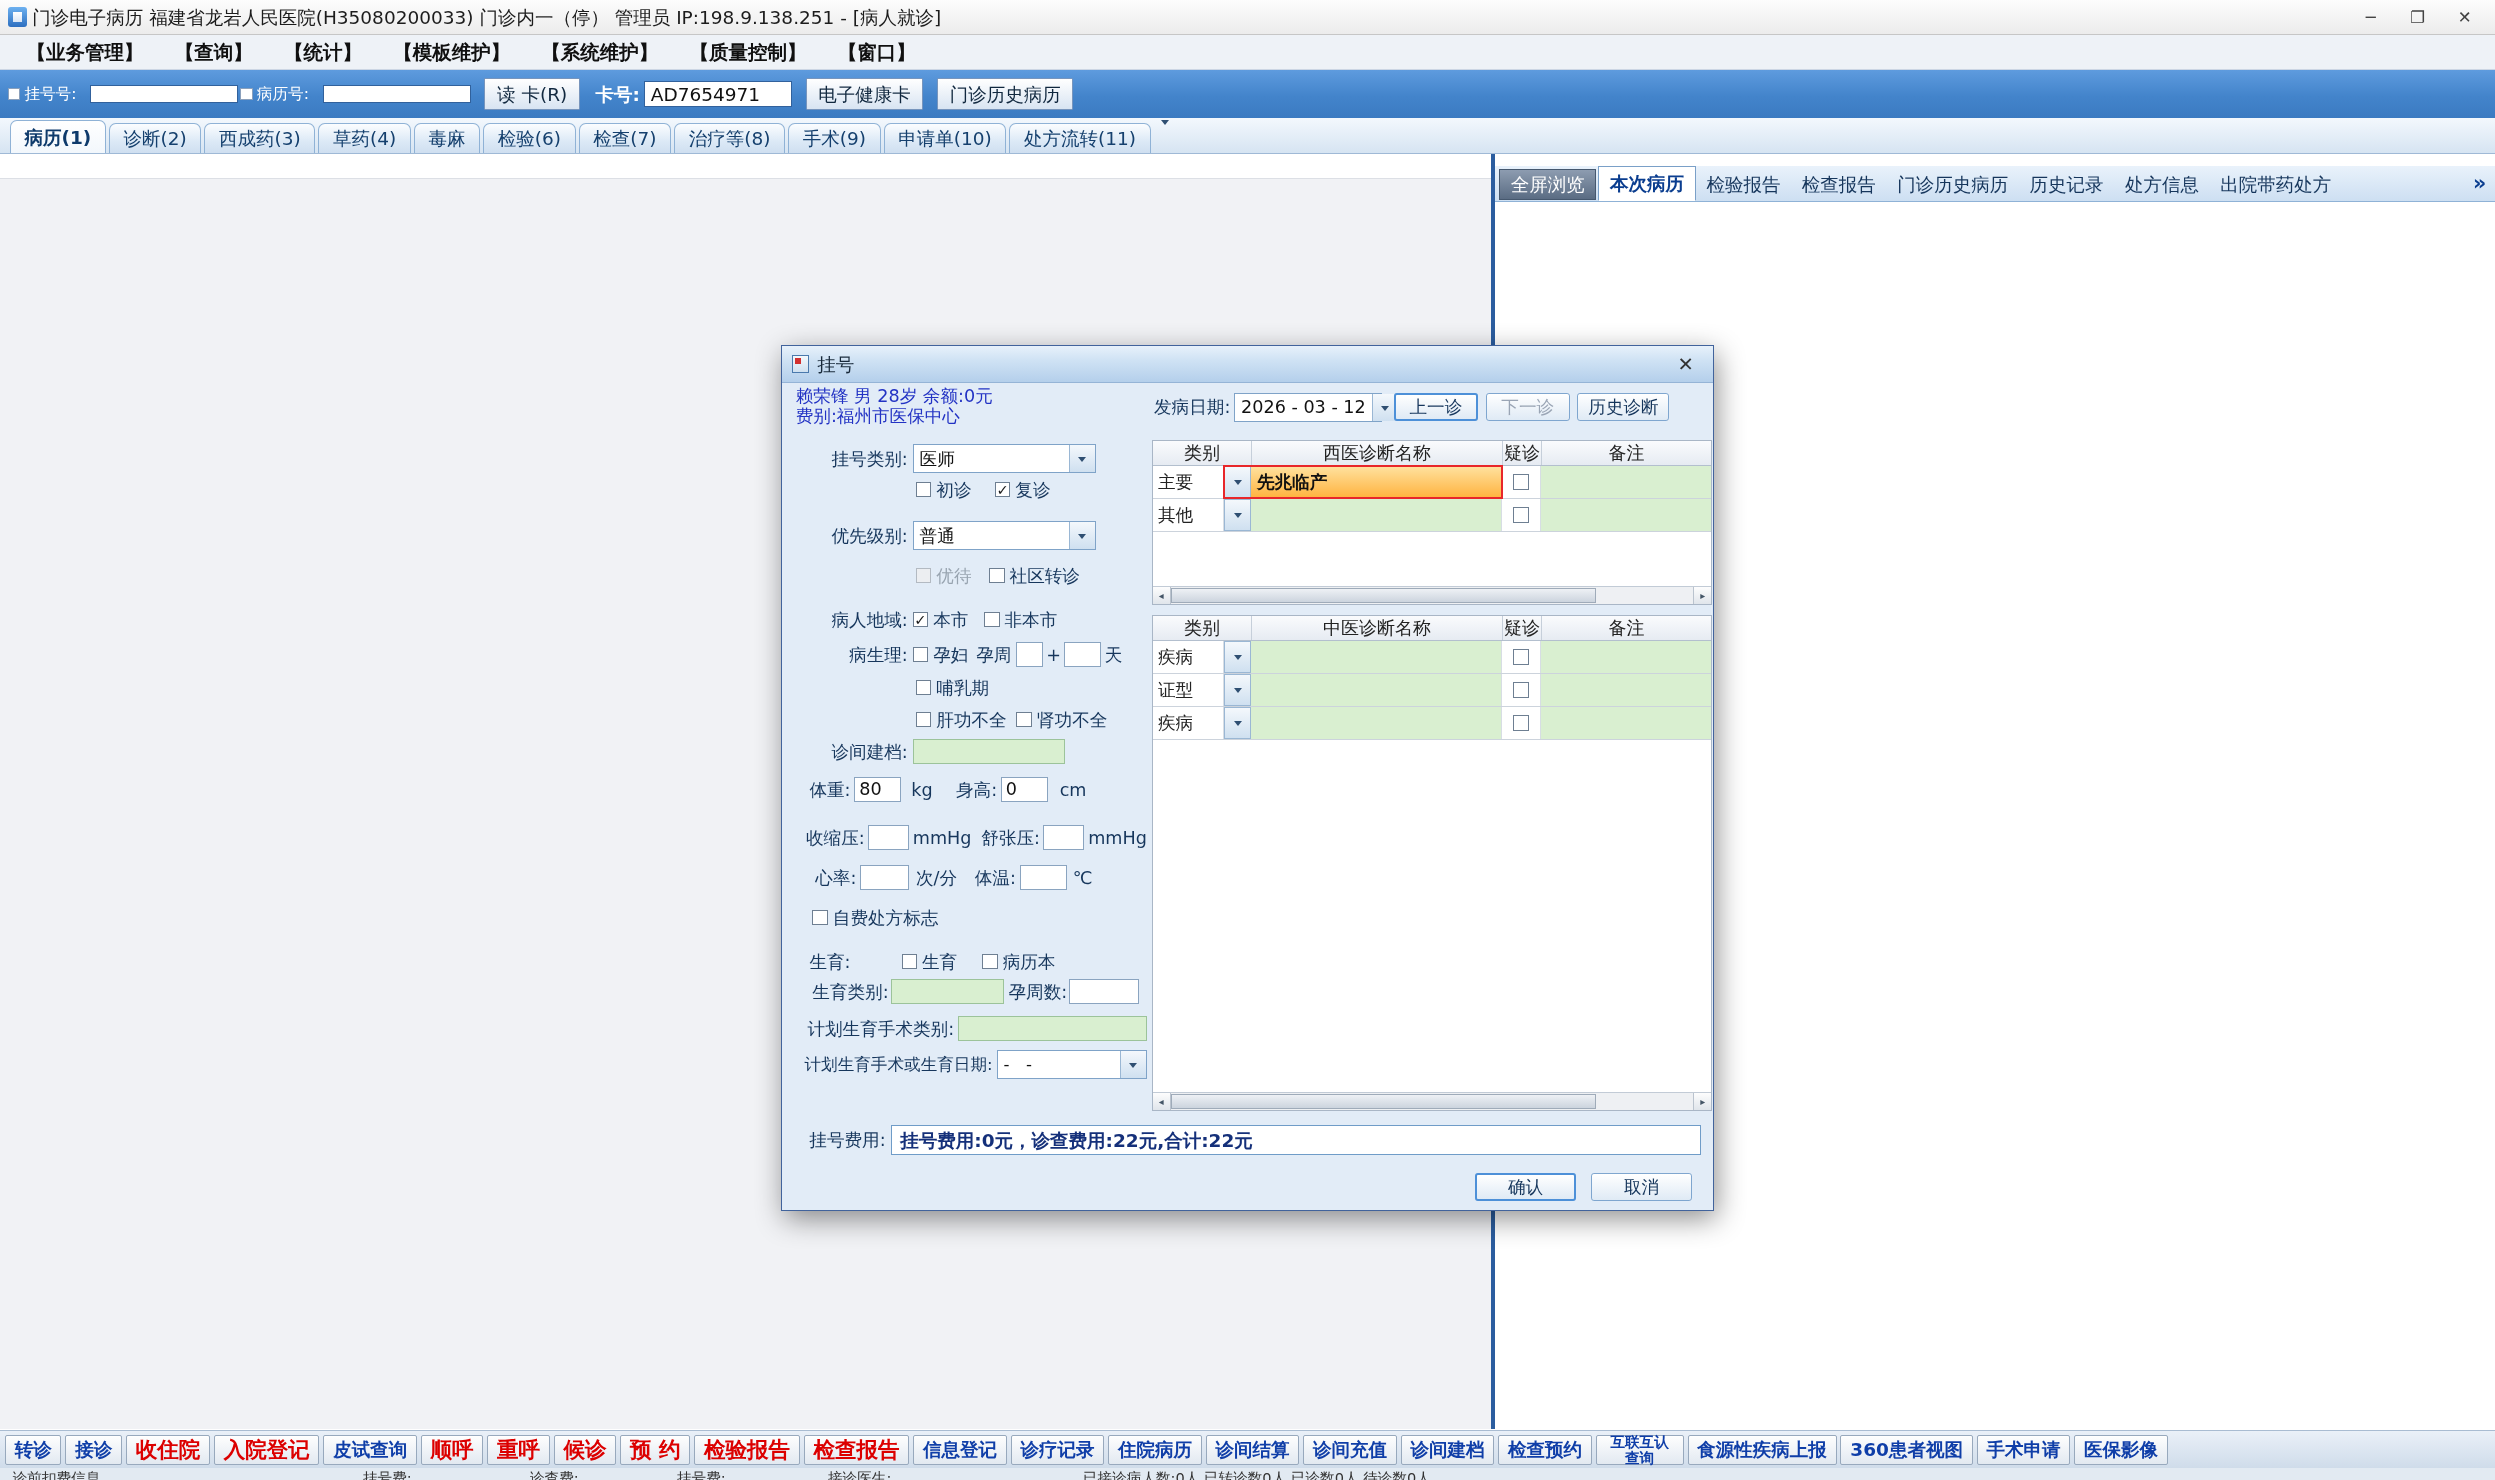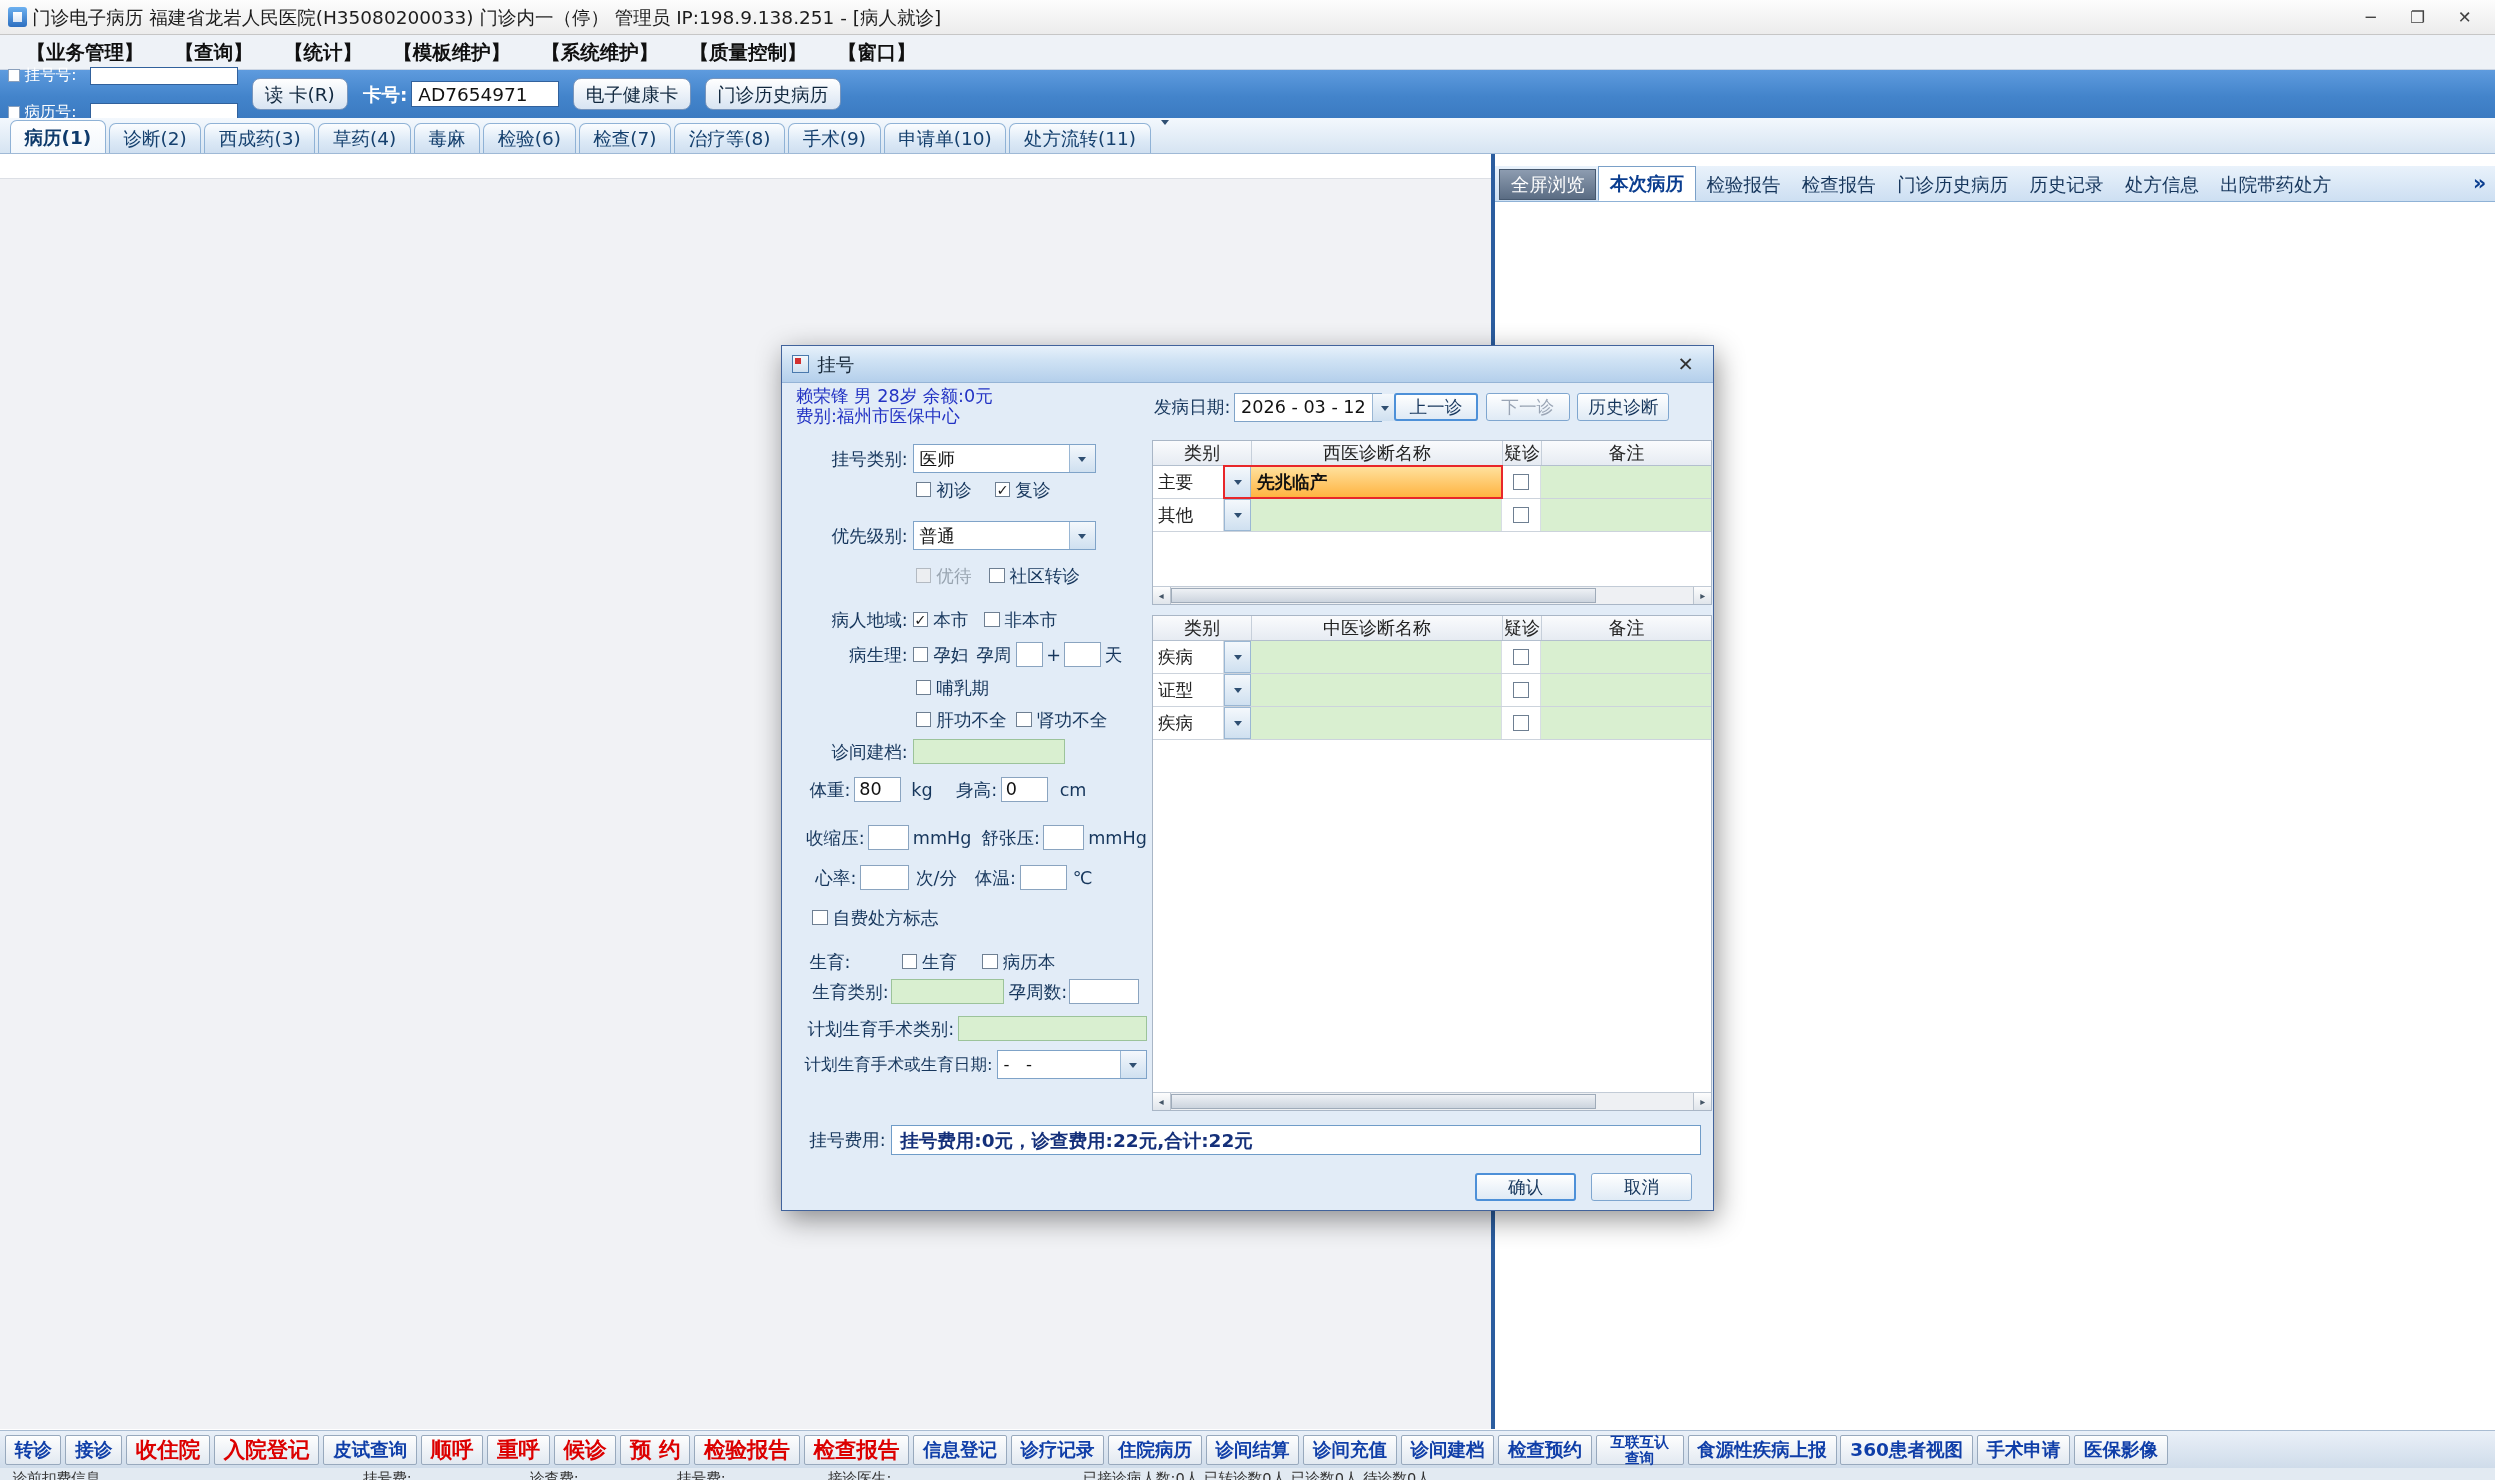--- a/index.html
+++ b/index.html
@@ -18,27 +18,27 @@
   .win-btns { margin-left:auto; display:flex; }
   .win-btn { width:47px; height:29px; display:grid; place-items:center; font-size:16.6px; color:#444; }
   
   .menubar { position:absolute; top:35px; left:0; right:0; height:35px;
     background:#eef2f7; border-bottom:1px solid #ccd6e4; display:flex; align-items:center; padding:0 11px; }
   .menu-item { padding:0 15.6px; font-size:19.5px; font-weight:bold; color:#101010; white-space:nowrap; }
   
   .toolbar { position:absolute; top:70px; left:0; right:0; height:48px;
     background:linear-gradient(#5e9bde 0%,#4384cb 55%,#3b7ac1 100%);
     display:flex; align-items:center; padding:0 7.8px; }
-  .tb-ids { display:flex; flex-direction:column; gap:16px; }
+  .tb-ids { display:flex; flex-direction:row; gap:2px; }
   .tb-id-row { display:flex; align-items:center; gap:3.9px; height:20.5px; }
   .tb-cb { width:12.7px; height:12.7px; background:#fff; border:1px solid #8aa0bc; flex:none; }
   .tb-id-label { color:#fff; font-size:15.6px; width:62px; white-space:nowrap; }
   .tb-id-input { width:148px; height:18.5px; background:#fff; border:1px solid #31619c; }
   .tb-btn { height:32px; padding:0 11.7px; margin-left:13.7px; white-space:nowrap;
-    background:linear-gradient(#ffffff,#d8e4f2); border:1px solid #7795bd; border-radius:8px;
+    background:linear-gradient(#ffffff,#d8e4f2); border:1px solid #7795bd; border-radius:1px;
     font-size:18.5px; color:#11283f; display:grid; place-items:center; font-family:inherit; }
   .card-label { color:#fff; font-size:18.5px; font-weight:bold; margin-left:15.6px; white-space:nowrap; }
   .card-input { width:148px; height:26px; margin-left:3.9px; background:#fff; border:1px solid #31619c;
     display:flex; align-items:center; padding:0 5.9px; font-size:18.5px; color:#111; }
   .patient-summary { margin-left:115px; font-size:23.4px; font-weight:bold; color:#0a0a0a; white-space:nowrap; }
   
   .tabbar { position:absolute; top:118px; left:0; right:0; height:36px;
     background:linear-gradient(#f3f8fd,#d6e4f2); border-bottom:1px solid #9fb9d6;
     display:flex; align-items:flex-end; padding:0 9.8px; gap:2.9px; }
   .tab { height:30px; padding:0 13.7px; display:flex; align-items:center; white-space:nowrap;

